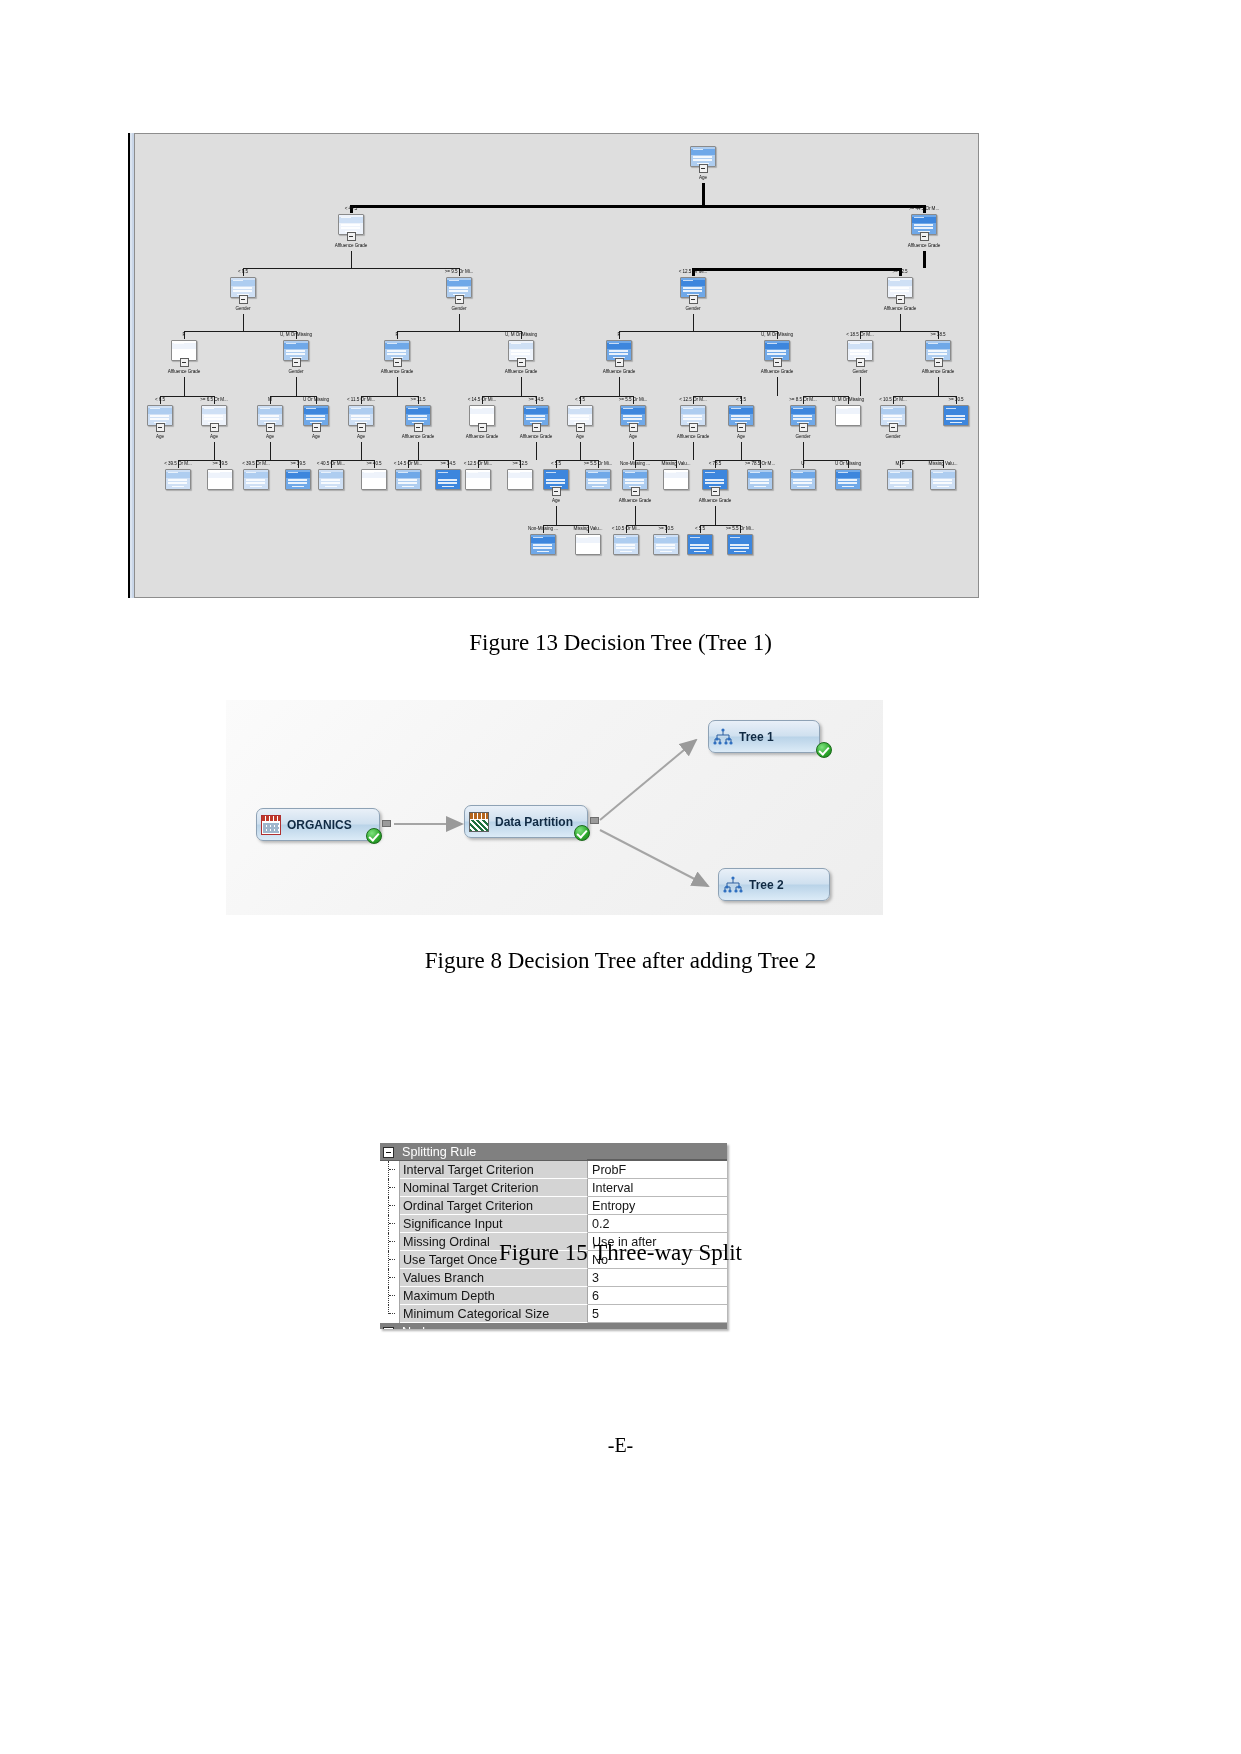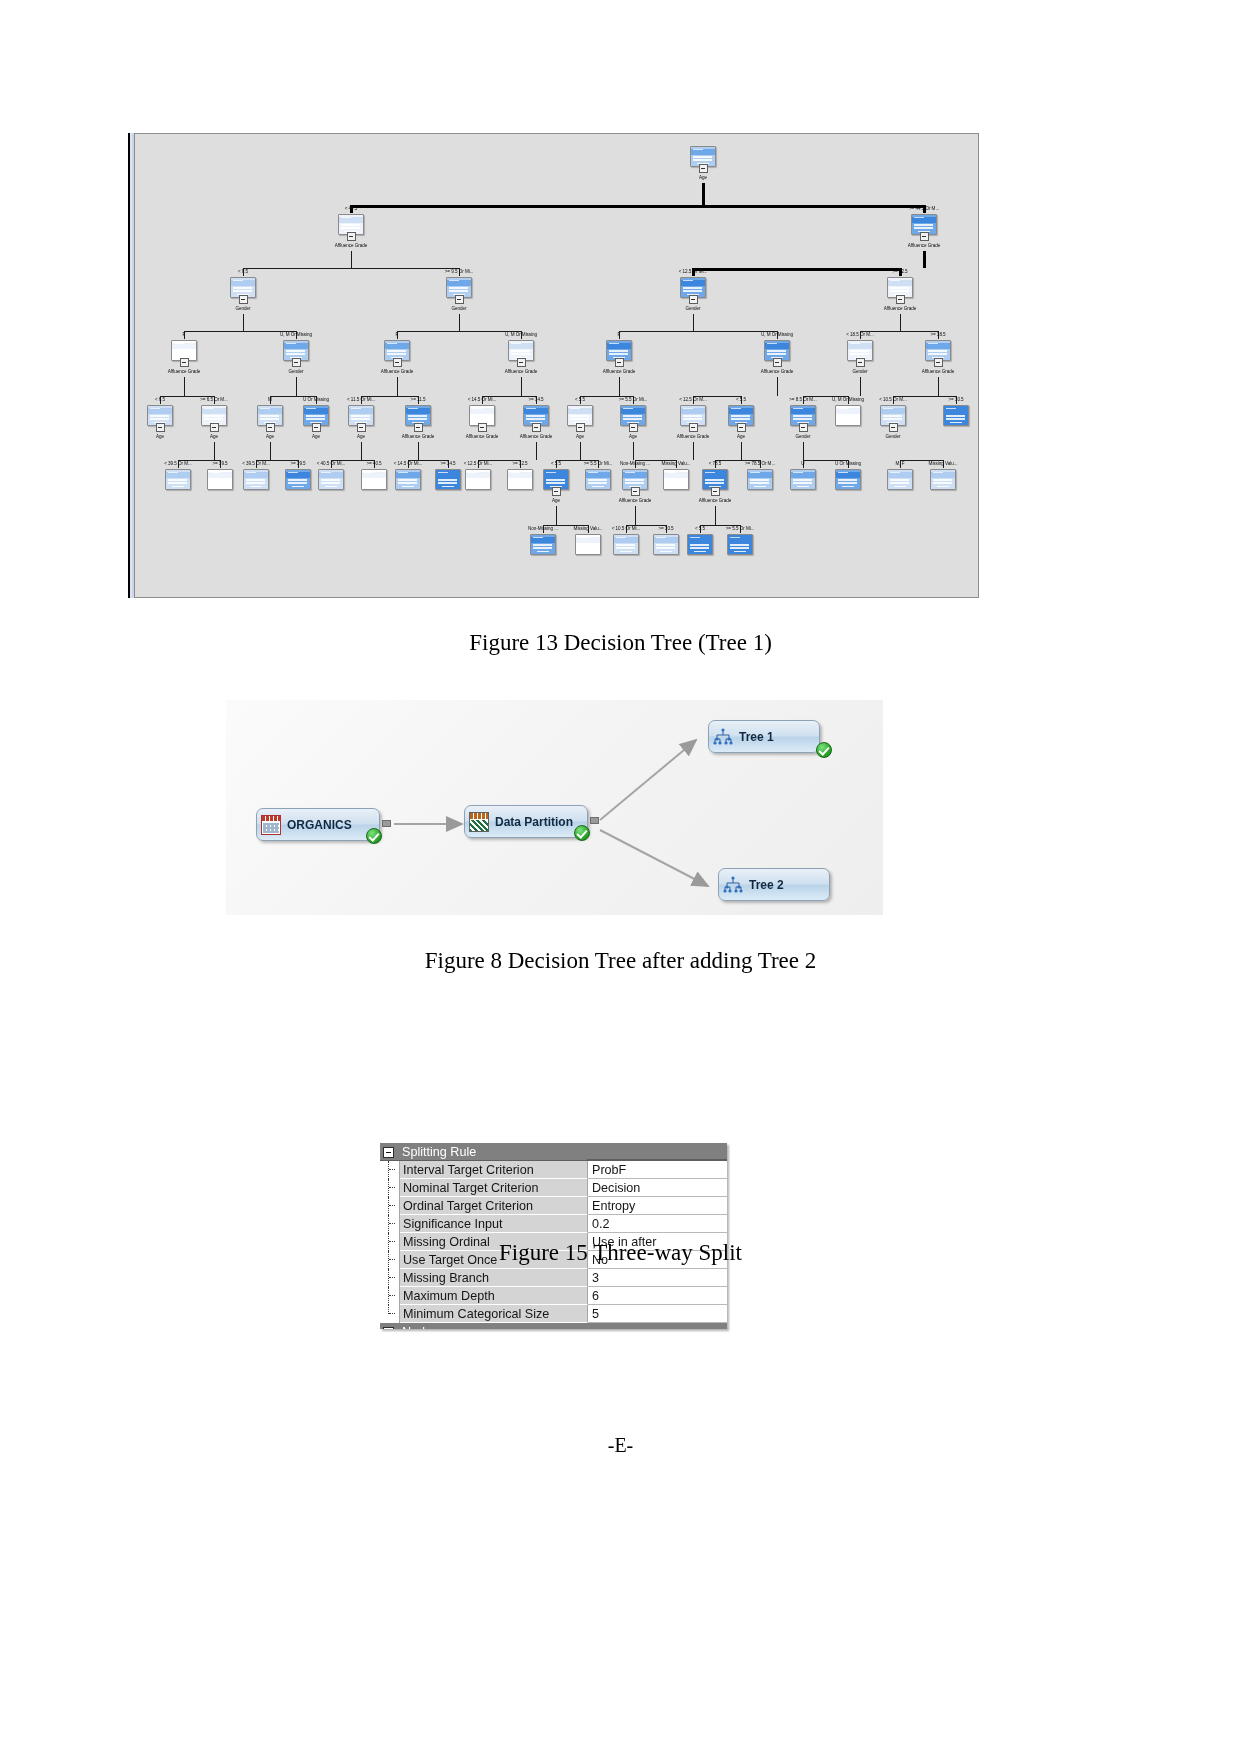--- a/index.html
+++ b/index.html
@@ -1185,21 +1185,21 @@
           <span class="tee"></span>
         </div>
         <div class="pg-name">Interval Target Criterion</div>
         <div class="pg-val">ProbF</div>
       </div>
       <div class="pg-row">
         <div class="pg-gutter">
           <span class="tee"></span>
         </div>
         <div class="pg-name">Nominal Target Criterion</div>
-        <div class="pg-val">Decision</div>
+        <div class="pg-val">Interval</div>
       </div>
       <div class="pg-row">
         <div class="pg-gutter">
           <span class="tee"></span>
         </div>
         <div class="pg-name">Ordinal Target Criterion</div>
         <div class="pg-val">Entropy</div>
       </div>
       <div class="pg-row">
         <div class="pg-gutter">
@@ -1219,21 +1219,21 @@
         <div class="pg-gutter">
           <span class="tee"></span>
         </div>
         <div class="pg-name">Use Target Once</div>
         <div class="pg-val">No</div>
       </div>
       <div class="pg-row">
         <div class="pg-gutter">
           <span class="tee"></span>
         </div>
-        <div class="pg-name">Missing Branch</div>
+        <div class="pg-name">Values Branch</div>
         <div class="pg-val">3</div>
       </div>
       <div class="pg-row">
         <div class="pg-gutter">
           <span class="tee"></span>
         </div>
         <div class="pg-name">Maximum Depth</div>
         <div class="pg-val">6</div>
       </div>
       <div class="pg-row">

